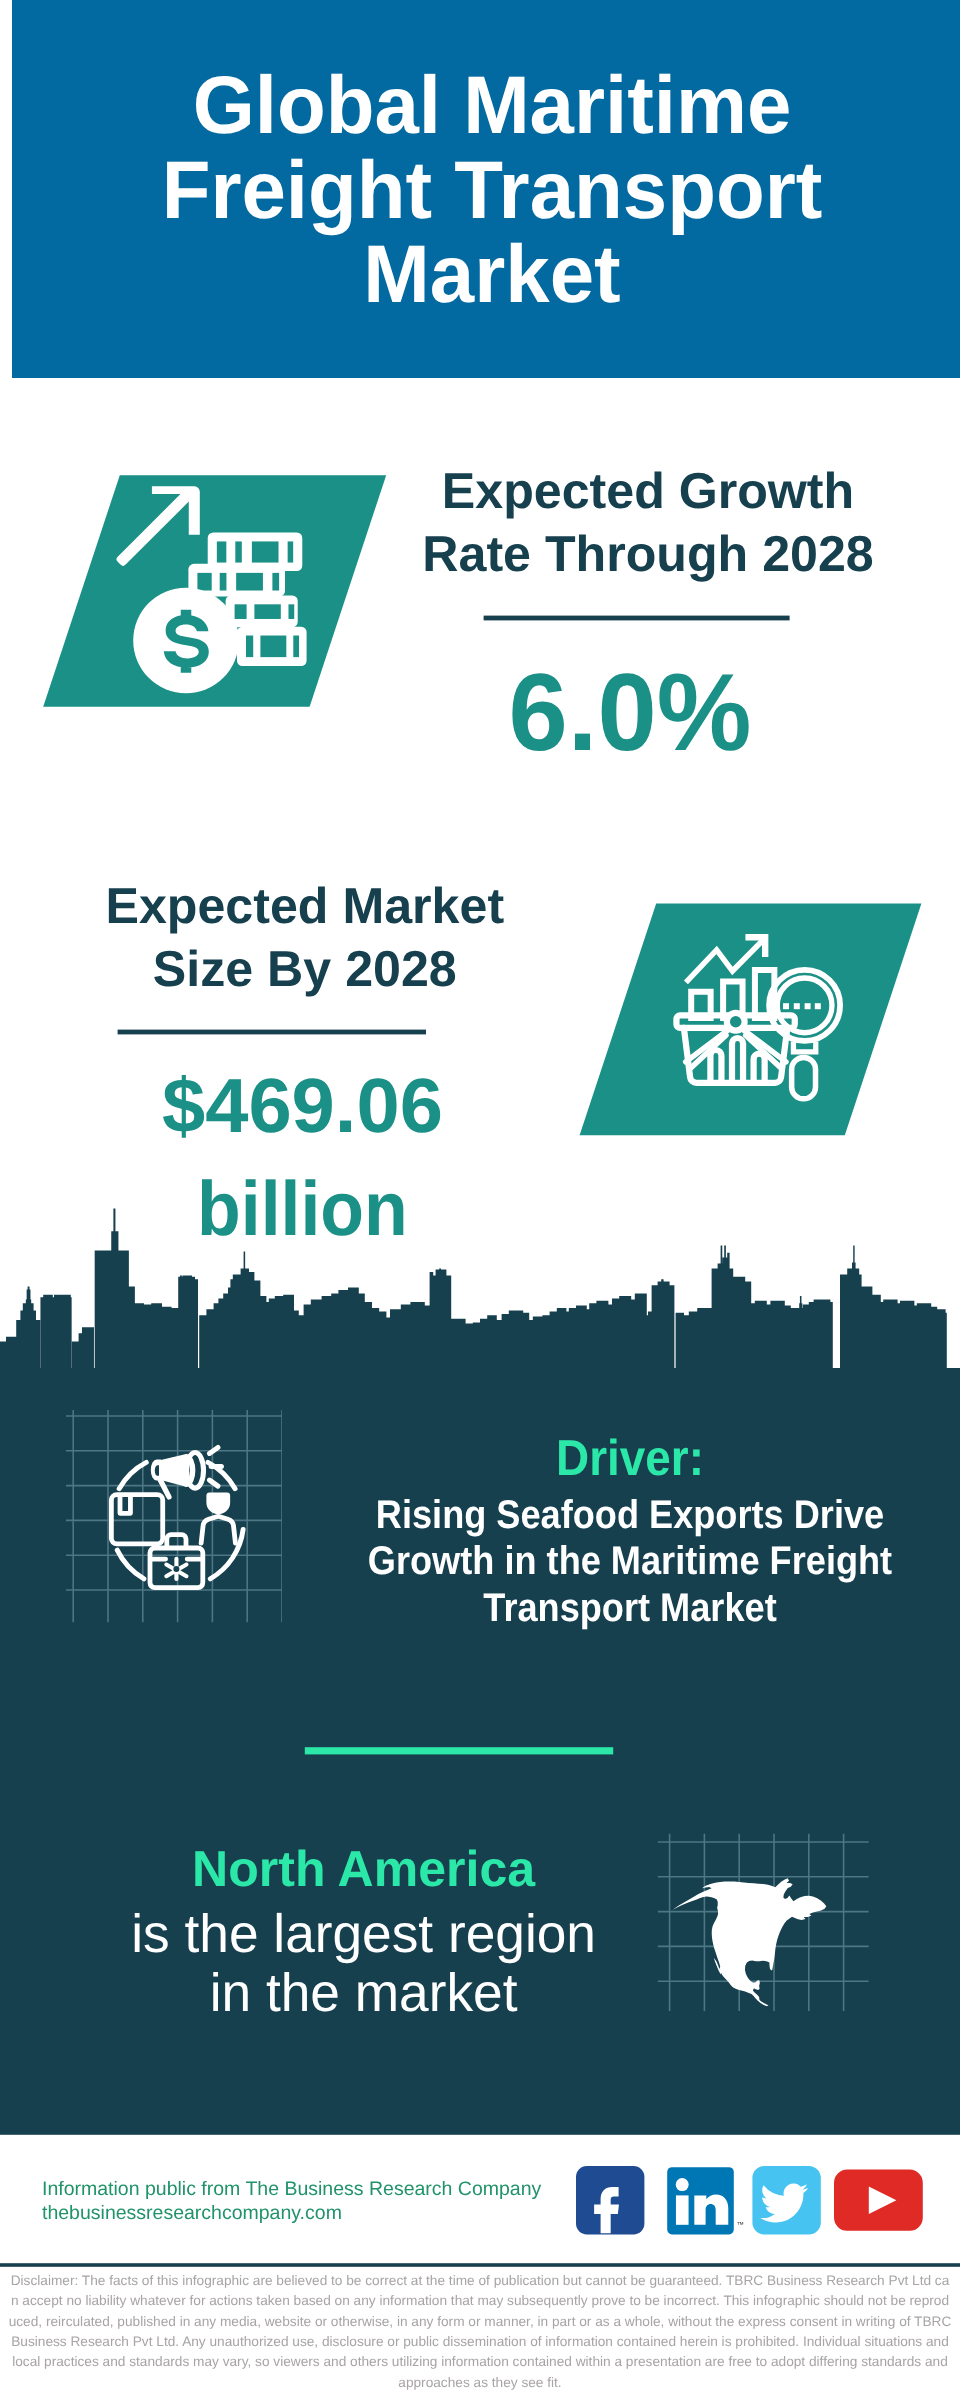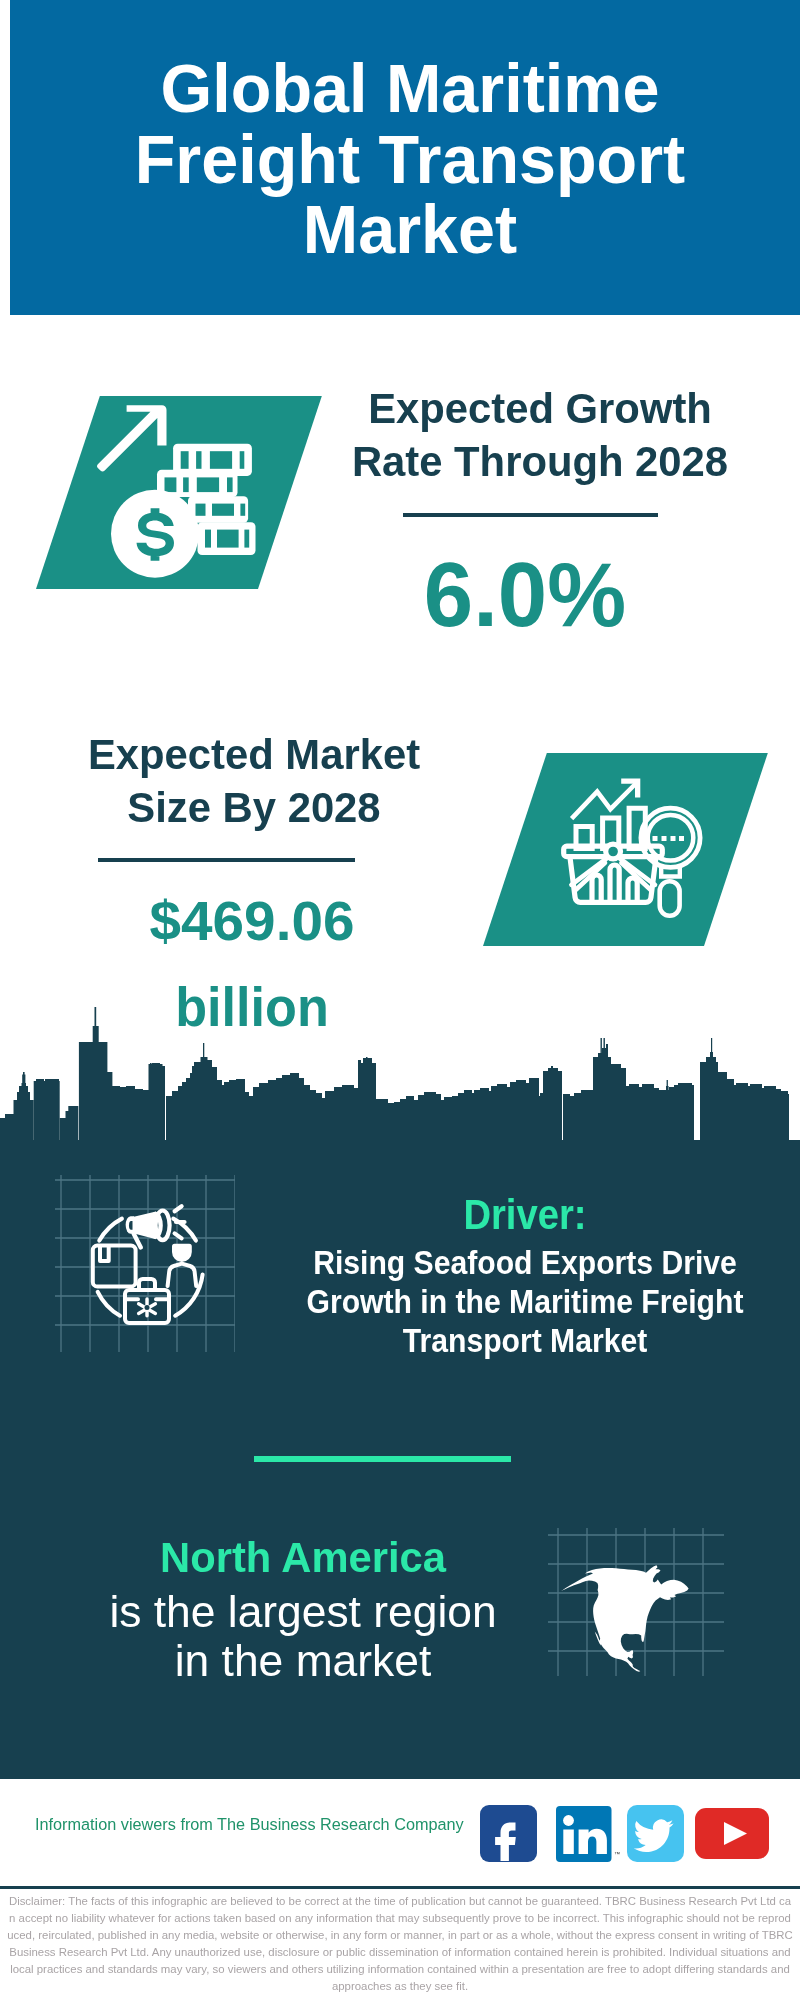--- a/index.html
+++ b/index.html
@@ -39,21 +39,21 @@
   #growth-label{position:absolute;left:340px;top:382px;width:400px;}
   #growth-rule{position:absolute;left:403px;top:513px;width:255px;}
   #growth-value{position:absolute;left:380px;top:547px;width:290px;font-size:91.5px;
       line-height:95px;transform:scaleX(0.97);}
 
   #para2{left:483px;top:753px;width:221px;height:193px;transform-origin:bottom left;}
   #icon-research{position:absolute;left:557px;top:770px;width:155px;height:160px;}
 
   #size-label{position:absolute;left:54px;top:728px;width:400px;}
   #size-rule{position:absolute;left:98px;top:858px;width:257px;}
-  #size-value{position:absolute;left:107px;top:878px;width:290px;font-size:56px;
+  #size-value{position:absolute;left:107px;top:878px;width:290px;font-size:64px;
       line-height:86px;}
   #size-value div:first-child{transform:scaleX(1.012);}
   #size-value div:last-child{transform:scaleX(0.932);}
 
   #darkband{top:1142px;height:637px;}
   #skyline-wrap{position:absolute;left:0;top:1000px;width:800px;height:146px;overflow:hidden;}
 
   #grid-driver{position:absolute;left:55px;top:1175px;width:185px;height:185px;}
   #icon-driver{position:absolute;left:70px;top:1190px;width:160px;height:160px;}
   #driver-head{position:absolute;left:325px;top:1193px;width:400px;text-align:center;
@@ -266,21 +266,22 @@
           <line x1="0" y1="94" x2="176" y2="94"></line>
           <line x1="0" y1="123" x2="176" y2="123"></line>
         </g>
       </svg>
     </div>
   <div id="icon-map"><svg xmlns="http://www.w3.org/2000/svg" viewBox="0 0 145 120" width="100%" height="100%">
         <path fill="#ffffff" d="M5.5 31.5L11.0 27.8L16.0 24.8L20.0 22.6L23.5 20.5L27.0 18.4L31.0 16.4L35.0 14.8L38.0 13.6L36.0 12.6L33.0 12.9L30.0 13.6L33.0 11.4L37.0 10.0L41.0 9.0L45.0 8.4L49.0 8.0L53.0 7.9L57.0 8.0L61.0 8.3L65.0 8.7L69.0 9.1L73.0 9.4L77.0 9.7L81.0 10.1L85.0 10.7L88.5 11.6L91.0 12.8L93.5 10.5L96.0 8.2L99.0 6.2L101.5 5.2L102.5 7.2L100.5 9.2L103.5 9.2L105.5 10.2L104.0 12.2L101.5 13.4L99.6 16.0L98.2 18.6L97.8 21.2L99.2 22.6L101.2 21.6L102.8 19.6L104.4 22.0L106.2 24.4L109.0 22.6L112.0 21.0L115.5 20.0L119.0 19.8L122.5 20.4L126.0 21.8L129.0 23.8L131.8 26.2L133.6 28.6L132.2 30.6L129.2 32.0L125.8 33.0L122.4 33.8L119.4 35.0L121.2 36.2L118.2 37.4L114.8 37.4L116.2 39.2L113.0 40.0L110.0 39.4L107.4 38.4L105.0 37.2L103.0 38.8L100.6 40.4L98.6 43.0L96.8 46.0L95.2 49.4L93.8 53.0L92.6 56.6L91.8 60.2L91.2 63.8L90.8 67.4L90.4 71.0L89.8 74.6L89.2 78.0L88.6 81.4L87.6 82.0L86.6 80.4L86.2 77.6L86.2 75.4L83.8 74.3L80.8 73.9L77.8 74.3L74.8 74.3L71.8 73.7L69.2 74.1L67.2 75.7L66.0 78.4L65.8 81.6L66.6 85.0L68.2 88.2L70.2 90.6L72.4 92.0L74.6 91.8L76.2 90.4L77.8 90.2L78.2 92.4L77.6 95.0L78.0 97.2L76.8 98.4L74.8 97.8L73.3 96.8L72.4 98.8L74.0 100.6L76.0 102.2L77.6 104.2L77.9 106.6L79.4 108.0L81.9 109.3L83.9 110.4L85.4 111.1L84.0 111.8L81.5 110.9L79.0 109.3L76.5 107.3L74.5 105.3L73.0 103.3L71.2 101.7L68.5 100.6L66.0 99.6L63.5 99.0L61.0 98.4L58.5 97.4L56.0 96.2L54.0 94.4L52.4 92.0L50.5 90.0L48.5 88.0L47.0 86.0L45.8 84.0L45.6 85.4L43.8 82.0L42.2 78.2L40.8 74.5L39.8 71.5L42.2 74.8L43.5 78.0L44.5 80.8L45.2 78.8L44.2 75.5L43.1 72.3L42.1 69.3L41.1 66.3L40.1 63.3L39.3 60.3L38.7 57.3L38.3 54.3L38.1 51.3L38.2 48.3L38.8 45.3L40.0 42.5L41.4 40.0L42.6 37.5L43.4 35.0L43.3 32.5L42.6 30.0L43.1 27.5L43.1 25.0L42.4 23.0L40.0 21.6L37.0 20.8L34.0 20.5L31.0 20.9L28.0 21.9L25.0 23.2L22.0 24.2L19.0 25.2L16.0 26.4L13.0 27.7L10.0 29.2L7.2 30.6Z"></path>
       </svg></div>
 
   <div id="src" class="src-text">
-    <div>Information viewers from The Business Research Company</div>
+    <div>Information public from The Business Research Company</div>
+    <div>thebusinessresearchcompany.com</div>
   </div>
   <div id="social-row">
       <svg xmlns="http://www.w3.org/2000/svg" viewBox="478 1800 300 70" width="300" height="70" style="display:block">
         <g>
           <rect x="480" y="1805" width="57" height="57" rx="9" fill="#1e4b91"></rect>
           <path fill="#ffffff" d="M515.5 1822.5 h-5.3 c-5.9 0 -9.7 3.9 -9.7 10.0 v4.5 h-5.4 v8.1 h5.4 v15.9 h8.4 v-15.9 h6.0 l0.9 -8.1 h-6.9 v-3.9 c0 -2.0 0.9 -2.7 2.6 -2.7 h4.0 z"></path>
         </g>
         <g>
           <rect x="556" y="1806" width="55.5" height="56" rx="4" fill="#0077b5"></rect>
           <circle cx="568.5" cy="1820.5" r="5.4" fill="#ffffff"></circle>

